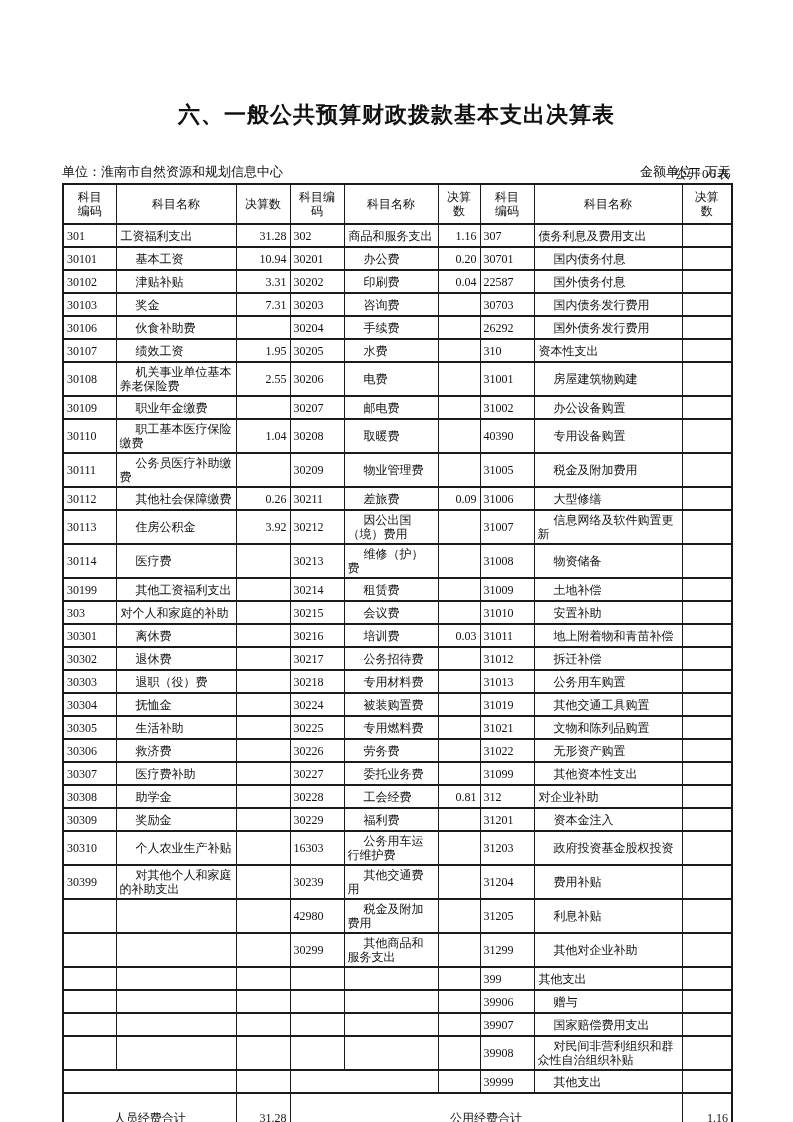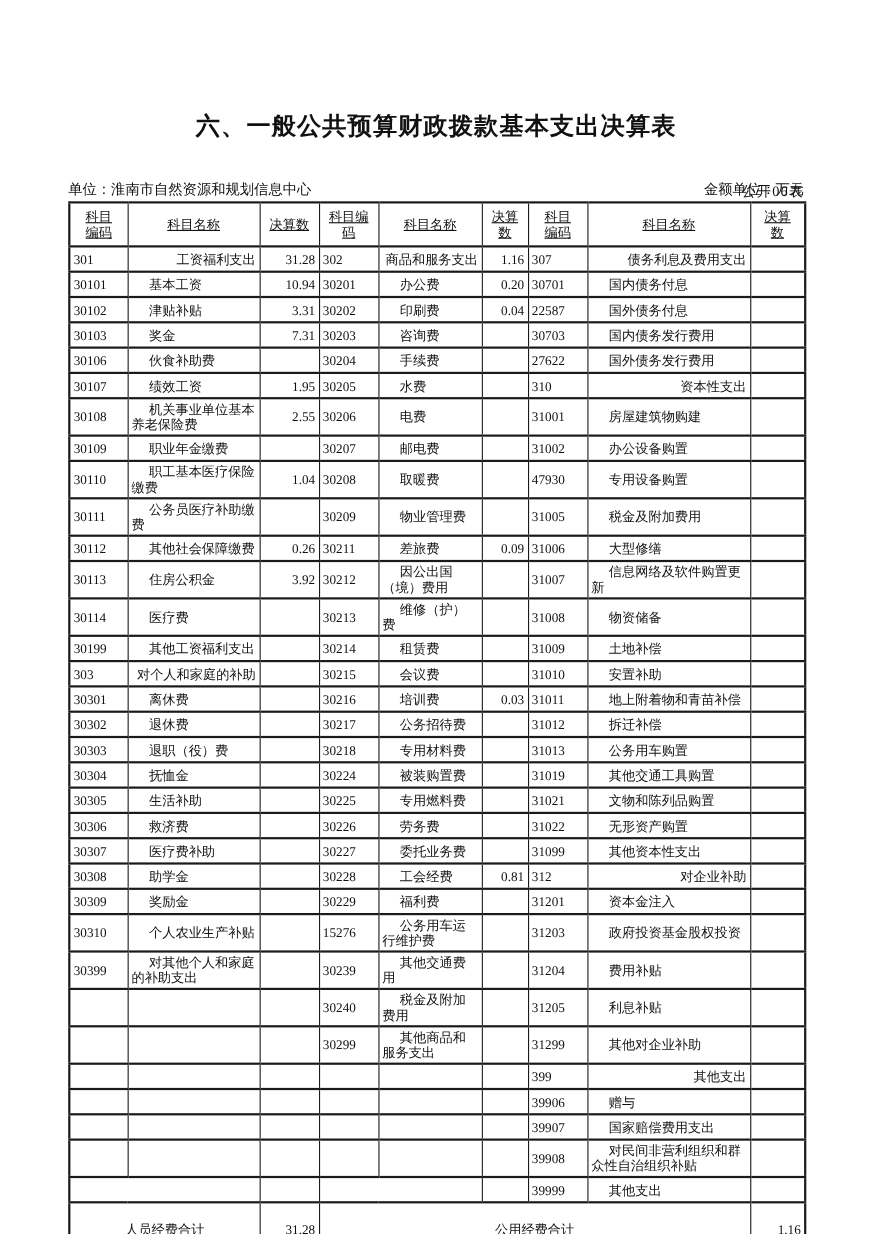--- a/index.html
+++ b/index.html
@@ -68,26 +68,25 @@
     word-break: break-all;
     font-weight: normal;
   }
   table.budget {
     border: 2px solid #1a1a1a;
   }
   thead th {
     height: 34px;
     text-align: center;
     white-space: pre-line;
-    text-decoration: underline;
   }
   td.code { text-align: left; padding-left: 7px; }
   td.name { text-align: left; }
   td.name.sub { text-indent: 16px; }
-  td.name.top { text-indent: 1px; text-align: right; }
+  td.name.top { text-indent: 1px; }
   td.value { text-align: right; padding-right: 5px; }
   td.body-cell { height: 17px; }
   tfoot td { height: 44px; }
   td.total-label { text-align: center; }
   td.total-value { text-align: right; padding-right: 5px; }
 </style>
 </head>
 <body>
 
 <div class="page">
@@ -176,21 +175,21 @@
           <td class="body-cell name sub">国内债务发行费用</td>
           <td class="body-cell value"></td>
         </tr>
         <tr>
           <td class="body-cell code">30106</td>
           <td class="body-cell name sub">伙食补助费</td>
           <td class="body-cell value"></td>
           <td class="body-cell code">30204</td>
           <td class="body-cell name sub">手续费</td>
           <td class="body-cell value"></td>
-          <td class="body-cell code">27622</td>
+          <td class="body-cell code">26292</td>
           <td class="body-cell name sub">国外债务发行费用</td>
           <td class="body-cell value"></td>
         </tr>
         <tr>
           <td class="body-cell code">30107</td>
           <td class="body-cell name sub">绩效工资</td>
           <td class="body-cell value">1.95</td>
           <td class="body-cell code">30205</td>
           <td class="body-cell name sub">水费</td>
           <td class="body-cell value"></td>
@@ -220,21 +219,21 @@
           <td class="body-cell name sub">办公设备购置</td>
           <td class="body-cell value"></td>
         </tr>
         <tr>
           <td class="body-cell code">30110</td>
           <td class="body-cell name sub">职工基本医疗保险缴费</td>
           <td class="body-cell value">1.04</td>
           <td class="body-cell code">30208</td>
           <td class="body-cell name sub">取暖费</td>
           <td class="body-cell value"></td>
-          <td class="body-cell code">47930</td>
+          <td class="body-cell code">40390</td>
           <td class="body-cell name sub">专用设备购置</td>
           <td class="body-cell value"></td>
         </tr>
         <tr>
           <td class="body-cell code">30111</td>
           <td class="body-cell name sub">公务员医疗补助缴费</td>
           <td class="body-cell value"></td>
           <td class="body-cell code">30209</td>
           <td class="body-cell name sub">物业管理费</td>
           <td class="body-cell value"></td>
@@ -393,21 +392,21 @@
           <td class="body-cell name sub">福利费</td>
           <td class="body-cell value"></td>
           <td class="body-cell code">31201</td>
           <td class="body-cell name sub">资本金注入</td>
           <td class="body-cell value"></td>
         </tr>
         <tr>
           <td class="body-cell code">30310</td>
           <td class="body-cell name sub">个人农业生产补贴</td>
           <td class="body-cell value"></td>
-          <td class="body-cell code">15276</td>
+          <td class="body-cell code">16303</td>
           <td class="body-cell name sub">公务用车运行维护费</td>
           <td class="body-cell value"></td>
           <td class="body-cell code">31203</td>
           <td class="body-cell name sub">政府投资基金股权投资</td>
           <td class="body-cell value"></td>
         </tr>
         <tr>
           <td class="body-cell code">30399</td>
           <td class="body-cell name sub">对其他个人和家庭的补助支出</td>
           <td class="body-cell value"></td>
@@ -415,21 +414,21 @@
           <td class="body-cell name sub">其他交通费用</td>
           <td class="body-cell value"></td>
           <td class="body-cell code">31204</td>
           <td class="body-cell name sub">费用补贴</td>
           <td class="body-cell value"></td>
         </tr>
         <tr>
           <td class="body-cell code"></td>
           <td class="body-cell name"></td>
           <td class="body-cell value"></td>
-          <td class="body-cell code">30240</td>
+          <td class="body-cell code">42980</td>
           <td class="body-cell name sub">税金及附加费用</td>
           <td class="body-cell value"></td>
           <td class="body-cell code">31205</td>
           <td class="body-cell name sub">利息补贴</td>
           <td class="body-cell value"></td>
         </tr>
         <tr>
           <td class="body-cell code"></td>
           <td class="body-cell name"></td>
           <td class="body-cell value"></td>

